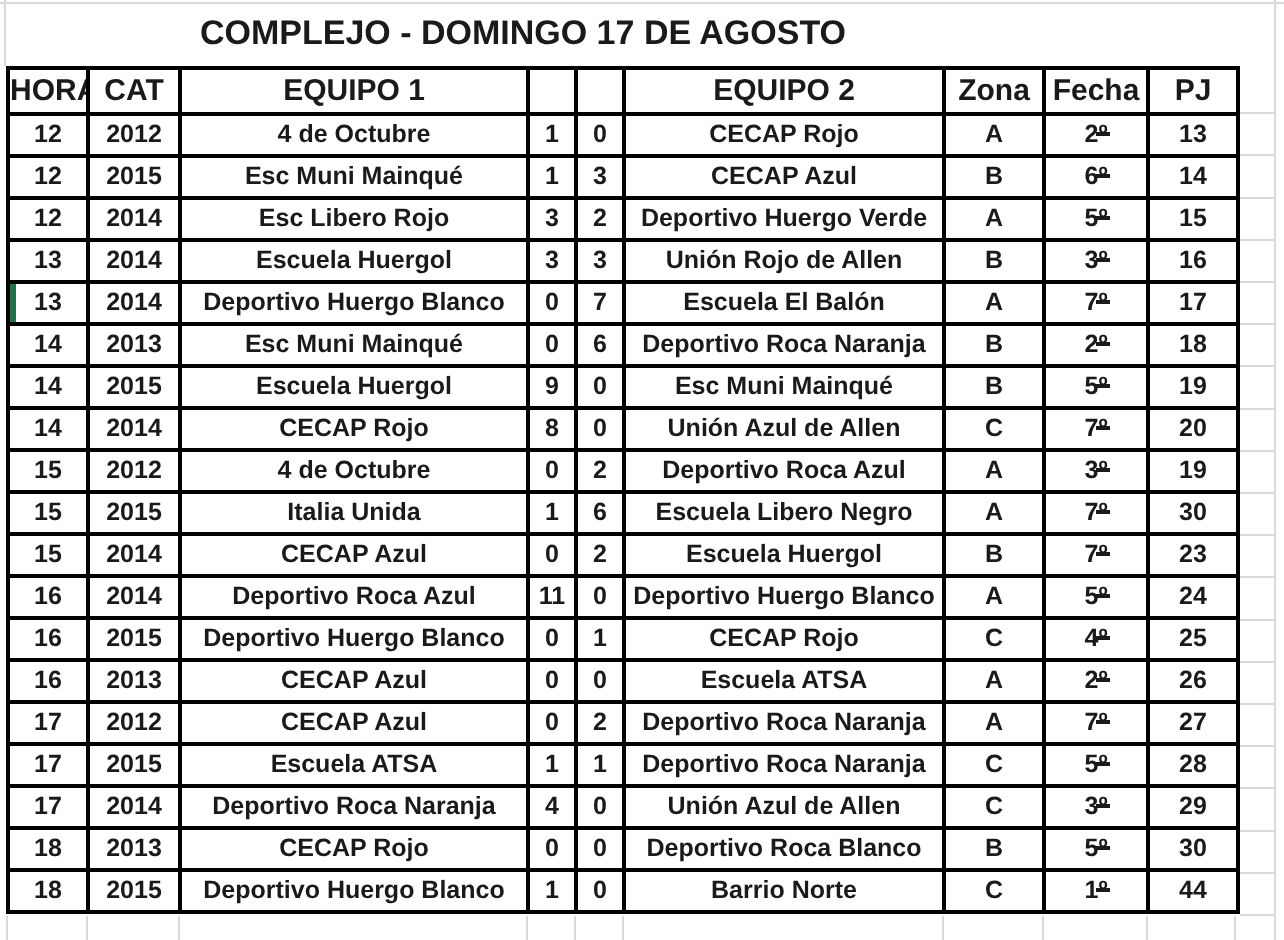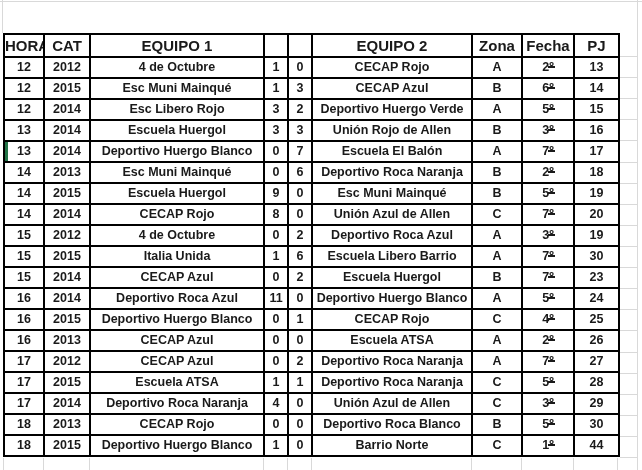--- a/index.html
+++ b/index.html
@@ -89,20 +89,21 @@
     <div class="col-line-bottom" style="left:89px"></div>
     <div class="col-line-bottom" style="left:263px"></div>
     <div class="col-line-bottom" style="left:287px"></div>
     <div class="col-line-bottom" style="left:311px"></div>
     <div class="col-line-bottom" style="left:471px"></div>
     <div class="col-line-bottom" style="left:521px"></div>
     <div class="col-line-bottom" style="left:573px"></div>
     <div class="col-line-bottom" style="left:617px"></div>
   </div>
 
+  <div class="title">COMPLEJO - DOMINGO 17 DE AGOSTO</div>
 
   <table class="fixtures">
     <colgroup>
       <col style="width:40px">
         <col style="width:46px">
         <col style="width:174px">
       <col style="width:24px">
         <col style="width:24px">
         <col style="width:160px">
       <col style="width:50px">
@@ -239,21 +240,21 @@
         <span>3</span><span class="ord">º</span>
       </td>
       <td>19</td>
     </tr>
         <tr>
       <td>15</td>
       <td>2015</td>
       <td>Italia Unida</td>
       <td>1</td>
       <td>6</td>
-      <td>Escuela Libero Barrio</td>
+      <td>Escuela Libero Negro</td>
       <td>A</td>
       <td>
         <span>7</span><span class="ord">º</span>
       </td>
       <td>30</td>
     </tr>
         <tr>
       <td>15</td>
       <td>2014</td>
       <td>CECAP Azul</td>

